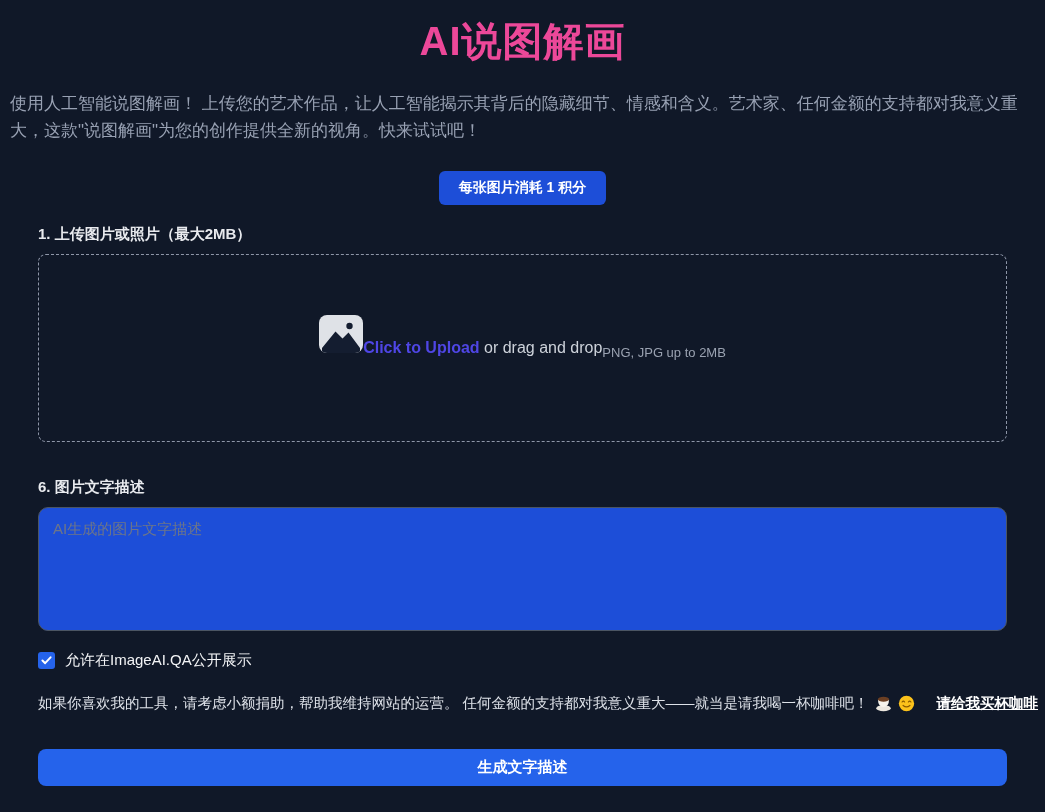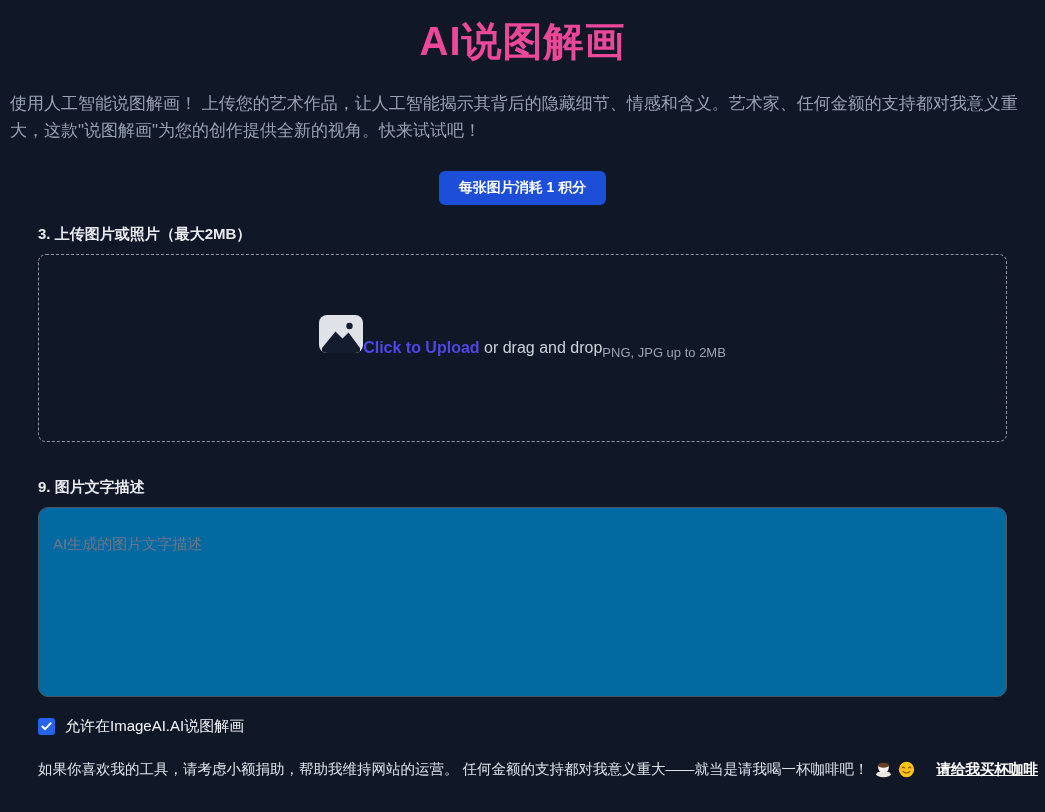--- a/index.html
+++ b/index.html
@@ -72,25 +72,25 @@
   }
   .upload-subtext {
     margin-top: 8px;
     font-size: 13px;
     color: #9aa2b1;
   }
 
   .desc-textarea {
     margin-top: 10px;
     width: 100%;
-    height: 190px;
-    background: #0369a1;
+    height: 124px;
+    background: #1d4ed8;
     border: 1px solid #4b5563;
     border-radius: 10px;
-    padding: 27px 14px;
+    padding: 12px 14px;
     font-size: 15px;
     color: #e5e7eb;
     font-family: "Liberation Sans", "DejaVu Sans", sans-serif;
     resize: none;
     outline: none;
   }
   .desc-textarea::placeholder { color: #6e7688; }
 
   .checkbox-row {
     margin-top: 16px;
@@ -150,21 +150,21 @@
   <h1 class="title">AI说图解画</h1>
 
   <p class="description">使用人工智能说图解画！ 上传您的艺术作品，让人工智能揭示其背后的隐藏细节、情感和含义。艺术家、任何金额的支持都对我意义重大，这款"说图解画"为您的创作提供全新的视角。快来试试吧！</p>
 
   <div class="badge-row">
     <span class="credit-badge">每张图片消耗 1 积分</span>
   </div>
 
   <div class="form">
 
-    <div class="section-label first">3. 上传图片或照片（最大2MB）</div>
+    <div class="section-label first">1. 上传图片或照片（最大2MB）</div>
 
     <div class="upload-box">
       <span class="upload-icon">
         <svg width="44" height="38" viewBox="0 0 44 38">
           <defs>
               <clipPath id="icoClip">
                 <rect x="0" y="0" width="44" height="38" rx="8"></rect>
               </clipPath>
             </defs>
           <rect x="0" y="0" width="44" height="38" rx="8" fill="#dfe2e7"></rect>
@@ -173,31 +173,31 @@
             <path d="M3 33 L16.5 16.5 L23.5 23.5 L29.5 17.5 L41 33 L41 38 L3 38 Z" fill="#141d30"></path>
           </g>
         </svg>
       </span>
       <div class="upload-text">
         <span class="click-link">Click to Upload</span><span> or drag and drop</span>
       </div>
       <div class="upload-subtext">PNG, JPG up to 2MB</div>
     </div>
 
-    <div class="section-label second">9. 图片文字描述</div>
+    <div class="section-label second">6. 图片文字描述</div>
 
     <textarea class="desc-textarea" placeholder="AI生成的图片文字描述" style=""></textarea>
 
     <div class="checkbox-row">
       <span class="checkbox">
         <svg width="11" height="9" viewBox="0 0 12 10">
           <path d="M1.5 5 L4.5 8 L10.5 1.5" stroke="#ffffff" stroke-width="2.2" fill="none" stroke-linecap="round" stroke-linejoin="round"></path>
         </svg>
       </span>
-      <span class="checkbox-label">允许在ImageAI.AI说图解画</span>
+      <span class="checkbox-label">允许在ImageAI.QA公开展示</span>
     </div>
 
     <div class="donation-row">
       <span>如果你喜欢我的工具，请考虑小额捐助，帮助我维持网站的运营。 任何金额的支持都对我意义重大——就当是请我喝一杯咖啡吧！</span>
       <svg class="emoji" viewBox="0 0 20 20">
         <ellipse cx="10" cy="15.5" rx="8.5" ry="3.5" fill="#ece7df"></ellipse>
         <path d="M3.5 5 Q3.5 14 10 14 Q16.5 14 16.5 5 Z" fill="#f7f3ec"></path>
         <ellipse cx="10" cy="5" rx="6.5" ry="3" fill="#6b3f23"></ellipse>
       </svg>
       <svg class="emoji" viewBox="0 0 20 20">

